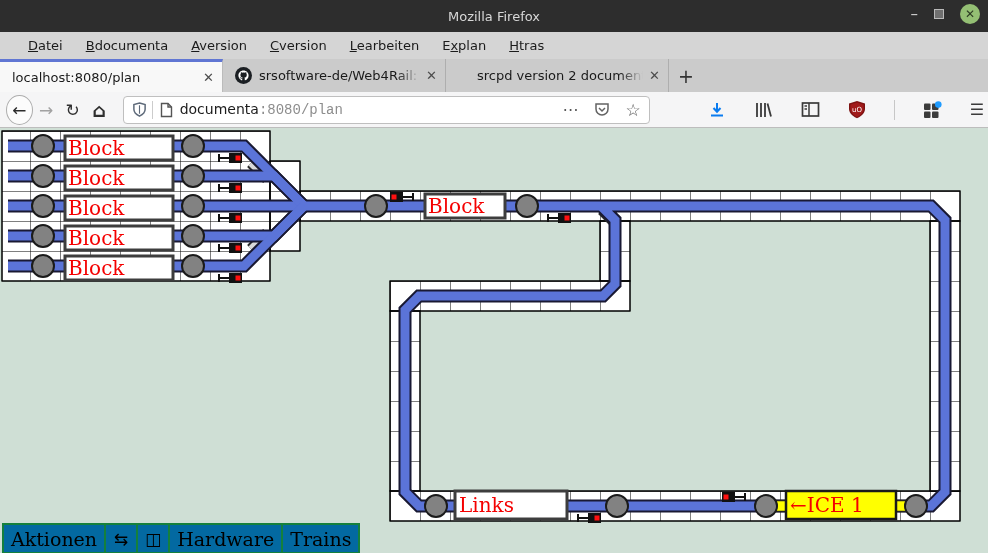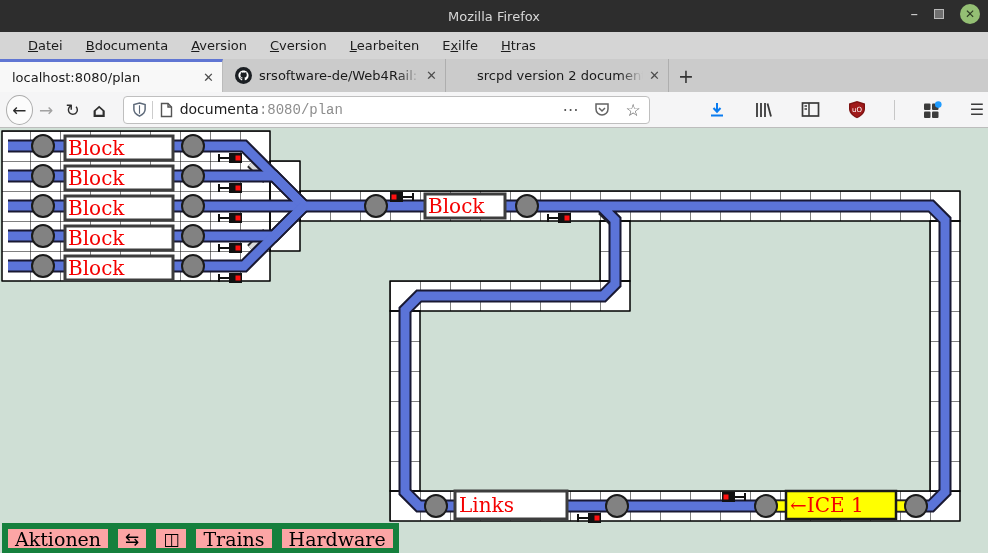--- a/index.html
+++ b/index.html
@@ -53,21 +53,21 @@
   .tb-sep { width:1px; height:20px; background:#c7c7c7; }
   .hamburger { font-size:16px; color:#3b3b3b; margin-right:4px; }
 
   
   #content { position:relative; width:988px; height:430px; background:#cfdfd5; }
   #plan-svg { position:absolute; left:0; top:0; }
   .plan-label { font-family:"DejaVu Serif","Liberation Serif",serif; font-size:20px; }
 
   
   .bottom-menu { position:absolute; left:2px; top:395px; display:flex; }
-  .bm-item { height:31px; background:#fca5a5; border:6px solid #15803d; display:flex; align-items:center;
+  .bm-item { height:31px; background:#0369a1; border:2px solid #15803d; display:flex; align-items:center;
              justify-content:center; font-family:"DejaVu Serif","Liberation Serif",serif; font-size:19px;
              color:#000; padding:0 7px; margin-left:-2px; }
   .bm-item:first-child { margin-left:0; }
   .bm-icon { font-family:"DejaVu Sans",sans-serif; font-size:17px; min-width:34px; }
 </style>
 </head>
 <body>
 
 <div class="titlebar">
   <div class="titlebar-title">Mozilla Firefox</div>
@@ -77,21 +77,21 @@
     <span class="win-close">✕</span>
   </div>
 </div>
 
 <div class="menubar">
   <span><span></span><u>D</u><span>atei</span></span>
   <span><span></span><u>B</u><span>documenta</span></span>
   <span><span></span><u>A</u><span>version</span></span>
   <span><span></span><u>C</u><span>version</span></span>
   <span><span></span><u>L</u><span>earbeiten</span></span>
-  <span><span>E</span><u>x</u><span>ilfe</span></span>
+  <span><span>E</span><u>x</u><span>plan</span></span>
   <span><span></span><u>H</u><span>tras</span></span>
 </div>
 
 <div class="tabbar">
   <div class="tab active">
     <span class="tab-title">localhost:8080/plan</span>
     <span class="tab-close">✕</span>
   </div>
   <div class="tab">
     <svg class="github-badge" viewBox="0 0 16 16">
@@ -314,16 +314,16 @@
 
       <rect x="786" y="363" width="110" height="28" fill="#ffff00" stroke="#1a1a1a" stroke-width="2.5"></rect>
       <text class="plan-label" x="790" y="384" fill="#f40000">←ICE 1</text>
     </g>
   </svg>
 
   <div class="bottom-menu">
     <div class="bm-item">Aktionen</div>
     <div class="bm-item bm-icon">⇆</div>
     <div class="bm-item bm-icon">◫</div>
+    <div class="bm-item">Hardware</div>
     <div class="bm-item">Trains</div>
-    <div class="bm-item">Hardware</div>
   </div>
 </div>
 
 </body></html>

